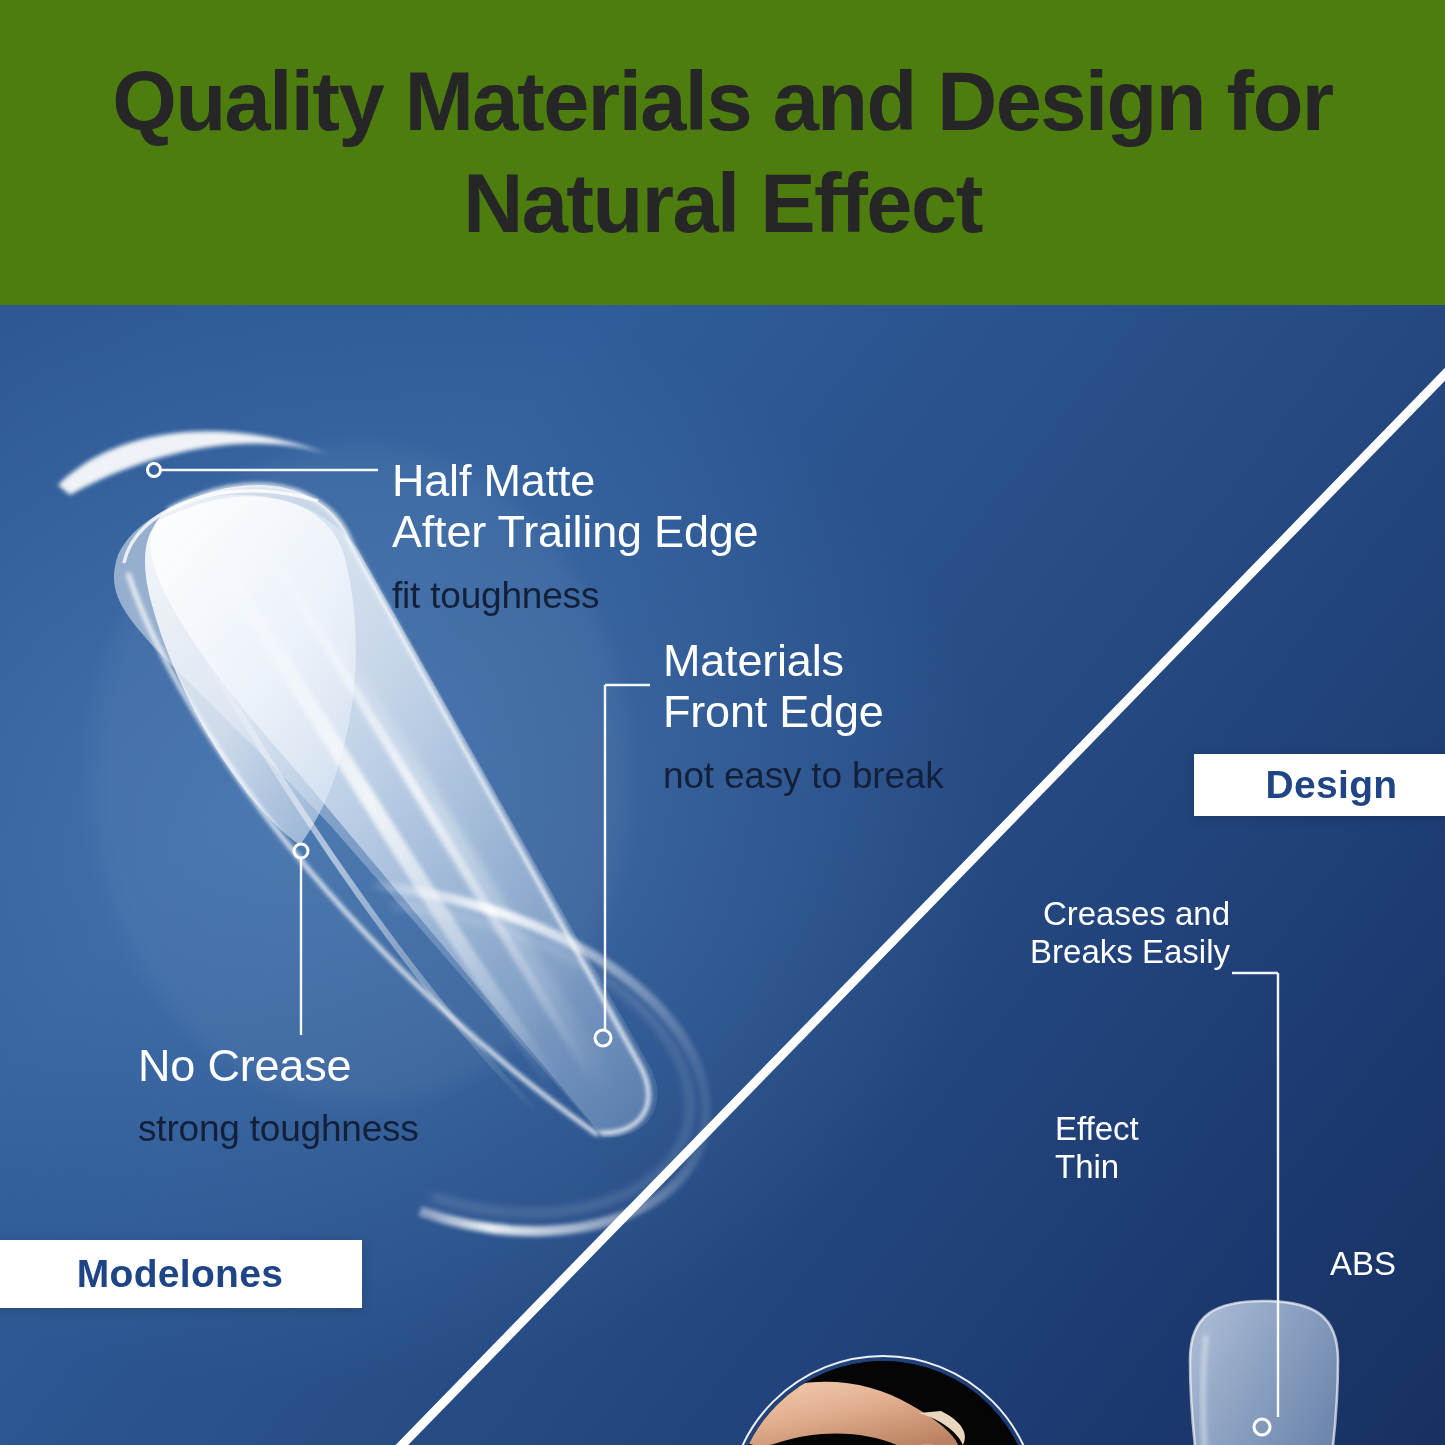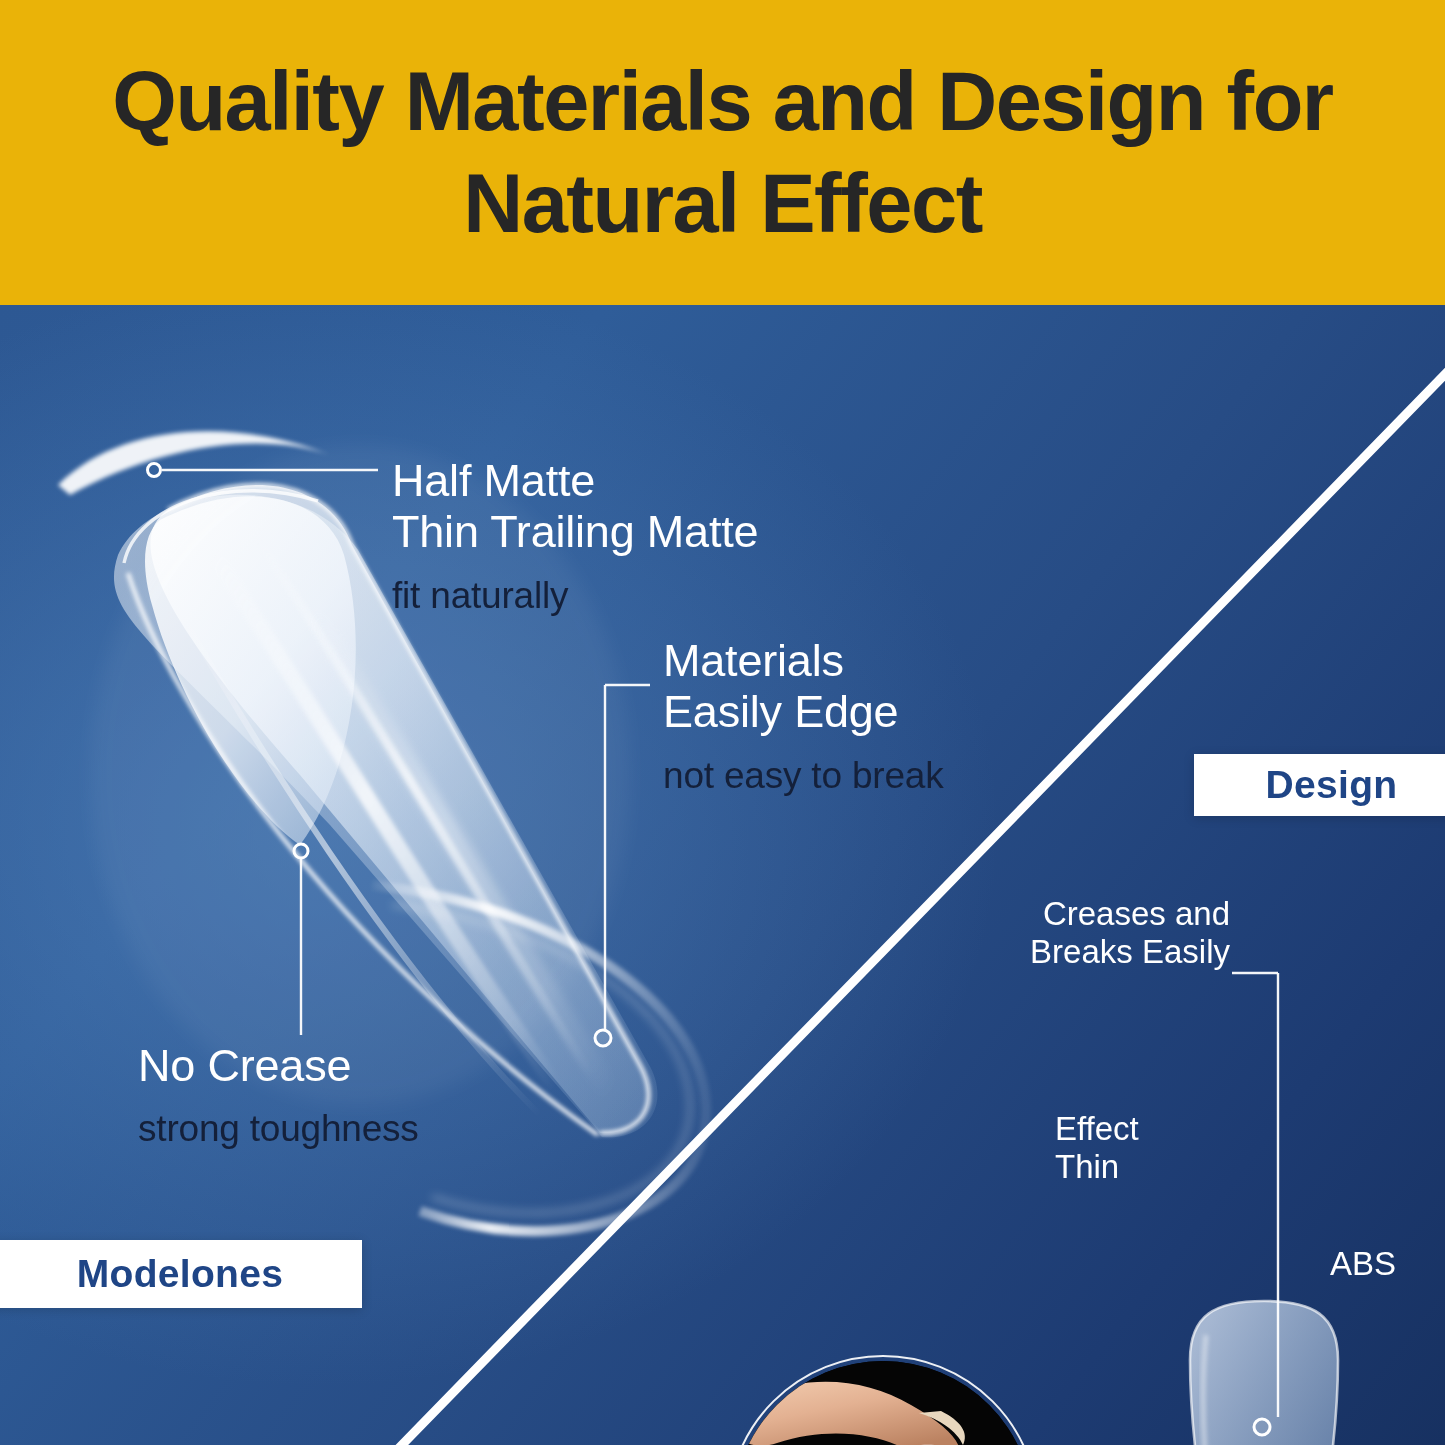--- a/index.html
+++ b/index.html
@@ -6,21 +6,21 @@
   body{
     width:1445px;height:1445px;overflow:hidden;
     font-family:"Liberation Sans", sans-serif;
     background:#ffffff;
   }
   #page{position:relative;width:1445px;height:1445px;overflow:hidden;background:#fbfbfb;}
 
   
   .header{
     position:absolute;left:0;top:0;width:1445px;height:305px;
-    background:#eab308;
+    background:#4d7c0f;
     display:flex;align-items:center;justify-content:center;
   }
   .header-title{
     font-size:83px;line-height:1.22;font-weight:bold;
     color:#262626;text-align:center;letter-spacing:-1.5px;
     max-width:1290px;
     font-family:"Liberation Sans", sans-serif;
   }
 
   
@@ -268,27 +268,27 @@
                    C 186 140, 178 108, 176 86 Z" fill="url(#bentTip)"></path>
           <path d="M190 104 C 206 108, 218 122, 216 142
                    C 214 160, 204 180, 196 190" fill="none" stroke="#ffffff" stroke-width="2.6" opacity="0.55" filter="url(#blurS)"></path>
           <path d="M198 116 C 210 126, 212 146, 204 166" fill="none" stroke="#ffffff" stroke-width="1.6" opacity="0.40"></path>
         </svg>
       </div>
       <div class="inset-ring"></div>
 
       <div class="callout" id="co-matte">
         <div class="head">Half Matte</div>
-        <div class="head">Thin Trailing Matte</div>
-        <div class="sub">fit naturally</div>
+        <div class="head">After Trailing Edge</div>
+        <div class="sub">fit toughness</div>
       </div>
 
       <div class="callout" id="co-front">
         <div class="head">Materials</div>
-        <div class="head">Easily Edge</div>
+        <div class="head">Front Edge</div>
         <div class="sub">not easy to break</div>
       </div>
 
       <div class="callout" id="co-crease">
         <div class="head">No Crease</div>
         <div class="sub">strong toughness</div>
       </div>
 
       <div class="callout-white" id="co-breaks">
         <div class="head">Creases and</div>

